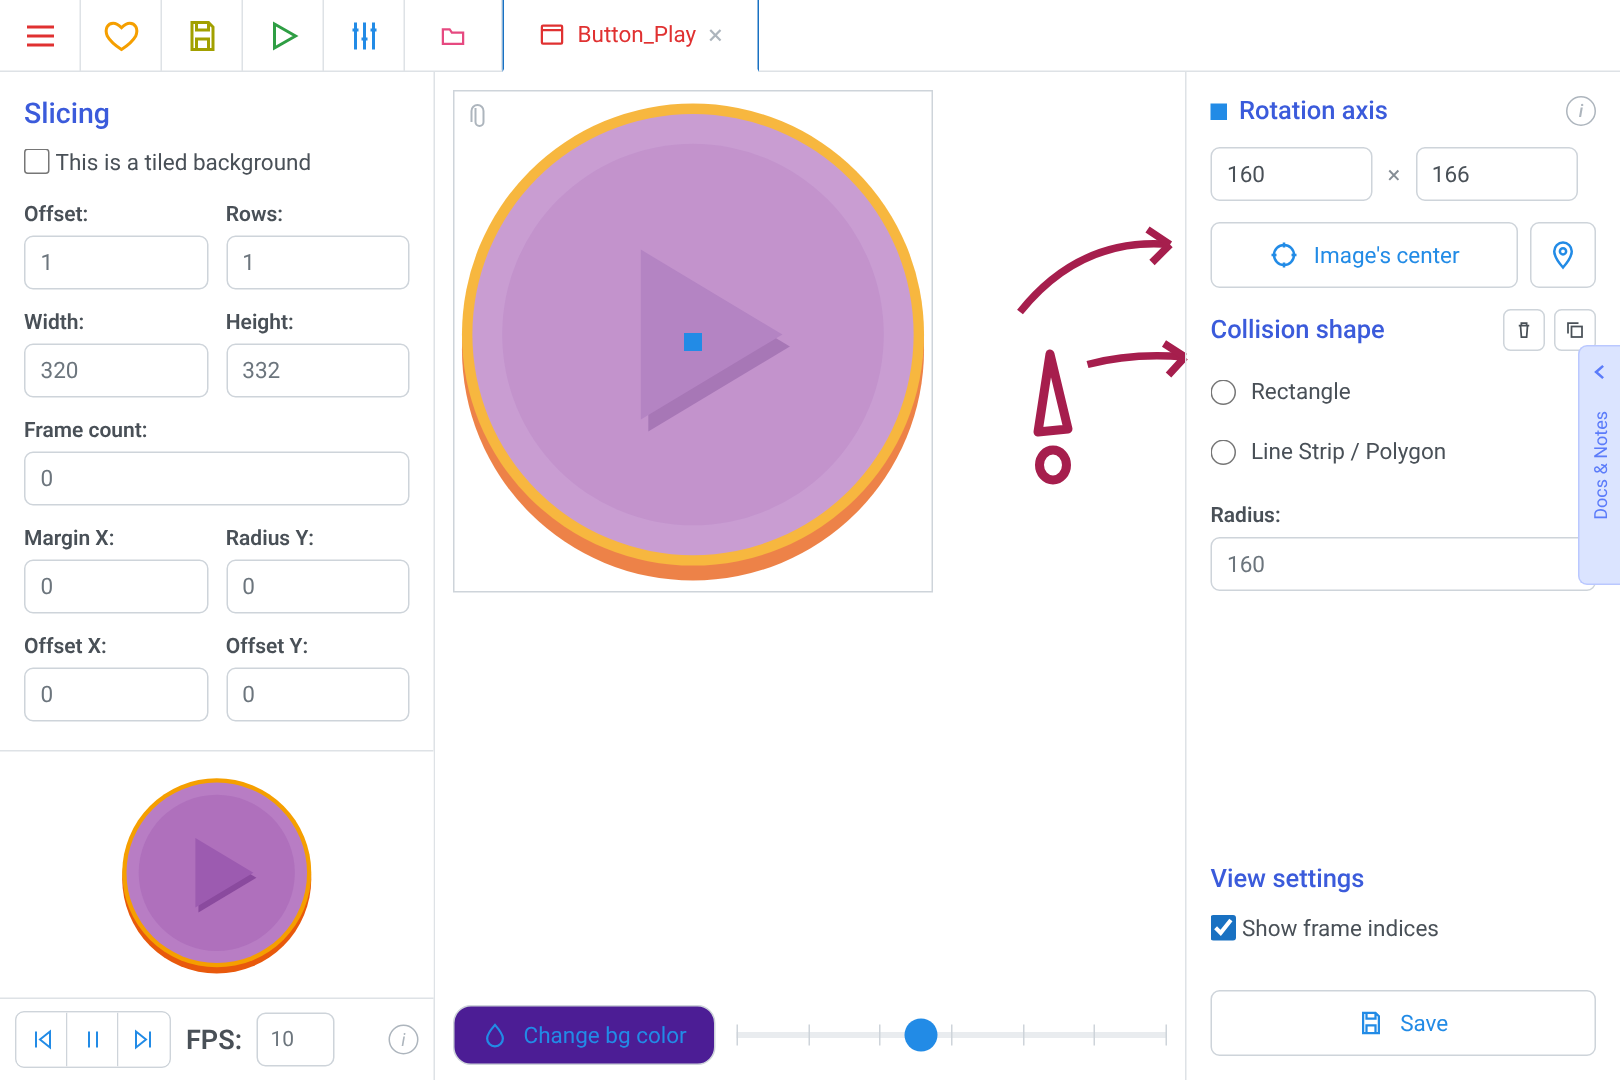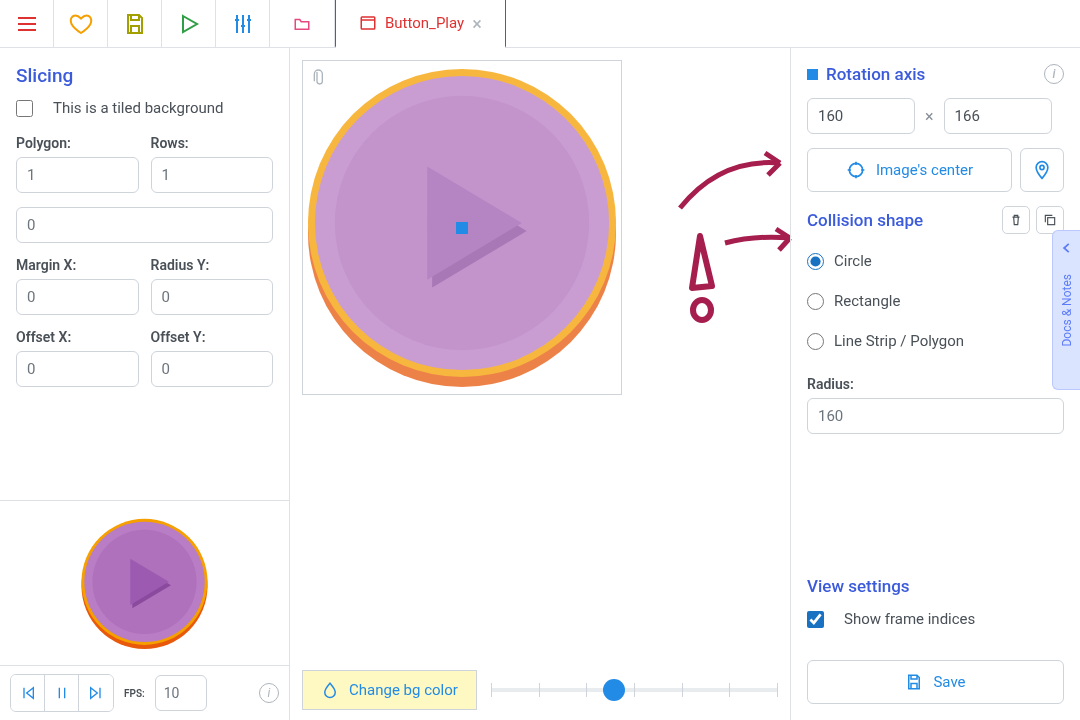--- a/index.html
+++ b/index.html
@@ -10,42 +10,42 @@
 .tab{display:flex;align-items:center;padding:0 23px;border-right:1px solid #dee2e6;gap:8px;font-size:15px}
 .tab.active{border:1px solid #1971c2;color:#e03131;border-top:none;border-bottom:2px solid transparent;margin-bottom:-1px;background:#fff}
 .tab-close{color:#adb5bd;font-size:18px;cursor:pointer}
 .main{display:flex;height:672px}
 .left{width:290px;border-right:1px solid #dee2e6;display:flex;flex-direction:column;position:relative}
 .scroll{overflow-y:auto;flex:0 0 452px;padding:16px 16px 16px 16px}
 .scroll::-webkit-scrollbar{width:10px}
 .scroll::-webkit-scrollbar-thumb{background:#adb5bd;border-radius:0}
 .scroll::-webkit-scrollbar-track{background:#f1f3f5}
 h3{color:#3b5bdb;font-size:19px;font-weight:500;margin-bottom:12px}
-.chk{display:flex;align-items:center;gap:20px;font-size:15px;color:#495057;margin-bottom:18px}
+.chk{display:flex;align-items:flex-start;gap:4px;font-size:15px;color:#495057;margin-bottom:18px}
 .chk input{width:17px;height:17px;accent-color:#1971c2}
 .row{display:flex;gap:12px;margin-bottom:14px}
 .field{flex:1;min-width:0}
 .field label{font-size:14px;font-weight:600;color:#495057;display:block;margin-bottom:6px}
 .field input{width:100%;height:36px;padding:0 10px;border:1px solid #ced4da;border-radius:6px;font-size:15px;color:#6c757d}
 .preview{height:165px;display:flex;align-items:center;justify-content:center;background:#fff;border-top:1px solid #dee2e6}
 .play-sm{width:135px;height:135px}
 .controls{height:55px;border-top:1px solid #dee2e6;display:flex;align-items:center;padding:0 10px;gap:10px}
 .media-btns{display:flex;border:1px solid #ced4da;border-radius:6px;overflow:hidden}
 .media-btns button{width:34px;height:36px;background:#fff;border:none;border-right:1px solid #ced4da;cursor:pointer;display:flex;align-items:center;justify-content:center}
 .media-btns button:last-child{border-right:none}
-.fps-lbl{font-size:10px;font-weight:600}
+.fps-lbl{font-size:18px;font-weight:600}
 .fps-inp{width:52px;height:36px;border:1px solid #ced4da;border-radius:6px;padding:0 8px;font-size:14px;color:#6c757d}
 .info-ic{margin-left:auto;color:#adb5bd;width:20px;height:20px;border:1.5px solid #adb5bd;border-radius:50%;display:flex;align-items:center;justify-content:center;font-size:12px;font-style:italic}
 .center{flex:1;position:relative;display:flex;flex-direction:column}
 .canvas{flex:1;padding:12px;position:relative}
 .frame{width:320px;height:335px;border:1px solid #ced4da;position:relative;background:#fff}
 .attach-ic{position:absolute;top:6px;left:6px;width:16px;height:22px;color:#adb5bd}
 .anchor{position:absolute;top:50%;left:50%;width:12px;height:12px;background:#228be6;transform:translate(-50%,-50%)}
 .btm{height:60px;display:flex;align-items:center;gap:14px;padding:0 12px}
-.bg-btn{height:40px;padding:0 18px;border:1px solid #ced4da;border-radius:0;background:#fef9c3;color:#228be6;font-size:15px;display:flex;align-items:center;gap:10px;cursor:pointer}
+.bg-btn{height:40px;padding:0 18px;border:1px solid #ced4da;border-radius:12px;background:#4c1d95;color:#228be6;font-size:15px;display:flex;align-items:center;gap:10px;cursor:pointer}
 .slider{flex:1;position:relative;height:30px;display:flex;align-items:center}
 .track{height:4px;width:100%;background:#e9ecef;position:relative}
 .ticks{position:absolute;inset:0;display:flex;justify-content:space-between}
 .ticks span{width:1px;height:14px;background:#ced4da;position:relative;top:-5px}
 .thumb{position:absolute;width:22px;height:22px;border-radius:50%;background:#228be6;left:43%;top:50%;transform:translate(-50%,-50%);cursor:pointer}
 .right{width:290px;border-left:1px solid #dee2e6;padding:16px;display:flex;flex-direction:column;gap:14px;position:relative}
 .sect-h{display:flex;align-items:center;gap:8px;color:#3b5bdb;font-size:17px;font-weight:500}
 .sect-h .sq{width:11px;height:11px;background:#228be6}
 .info-r{margin-left:auto}
 .xy{display:flex;align-items:center;gap:10px}
@@ -111,25 +111,29 @@
 
 <div class="main">
   <div class="left">
     <div class="scroll">
       <h3>Slicing</h3>
       <label class="chk">
         <input type="checkbox" style="">
         <span>This is a tiled background</span>
       </label>
       <div class="row">
-        <div class="field"><label>Polygon:</label><input value="1" style=""></div>
+        <div class="field"><label>Offset:</label><input value="1" style=""></div>
         <div class="field"><label>Rows:</label><input value="1" style=""></div>
       </div>
       <div class="row">
-          <div class="field"><input value="0" style=""></div>
+        <div class="field"><label>Width:</label><input value="320" style=""></div>
+        <div class="field"><label>Height:</label><input value="332" style=""></div>
+      </div>
+      <div class="row">
+          <div class="field"><label>Frame count:</label><input value="0" style=""></div>
         </div>
       <div class="row">
         <div class="field"><label>Margin X:</label><input value="0" style=""></div>
         <div class="field"><label>Radius Y:</label><input value="0" style=""></div>
       </div>
       <div class="row">
         <div class="field"><label>Offset X:</label><input value="0" style=""></div>
         <div class="field"><label>Offset Y:</label><input value="0" style=""></div>
       </div>
     </div>
@@ -256,24 +260,20 @@
           </div>
         <div class="mini">
             <svg width="14" height="14" viewBox="0 0 24 24" stroke="#495057" stroke-width="2" fill="none">
               <rect x="8" y="8" width="12" height="12"></rect>
               <path d="M4 16V4h12"></path>
             </svg>
           </div>
       </div>
     </div>
     <label class="radio">
-        <input type="radio" name="shape" checked="" style="">
-        <span>Circle</span>
-      </label>
-    <label class="radio">
         <input type="radio" name="shape" style="">
         <span>Rectangle</span>
       </label>
     <label class="radio">
         <input type="radio" name="shape" style="">
         <span>Line Strip / Polygon</span>
       </label>
     <div class="field" style="margin-top:8px">
       <label>Radius:</label>
       <input value="160" style="">

